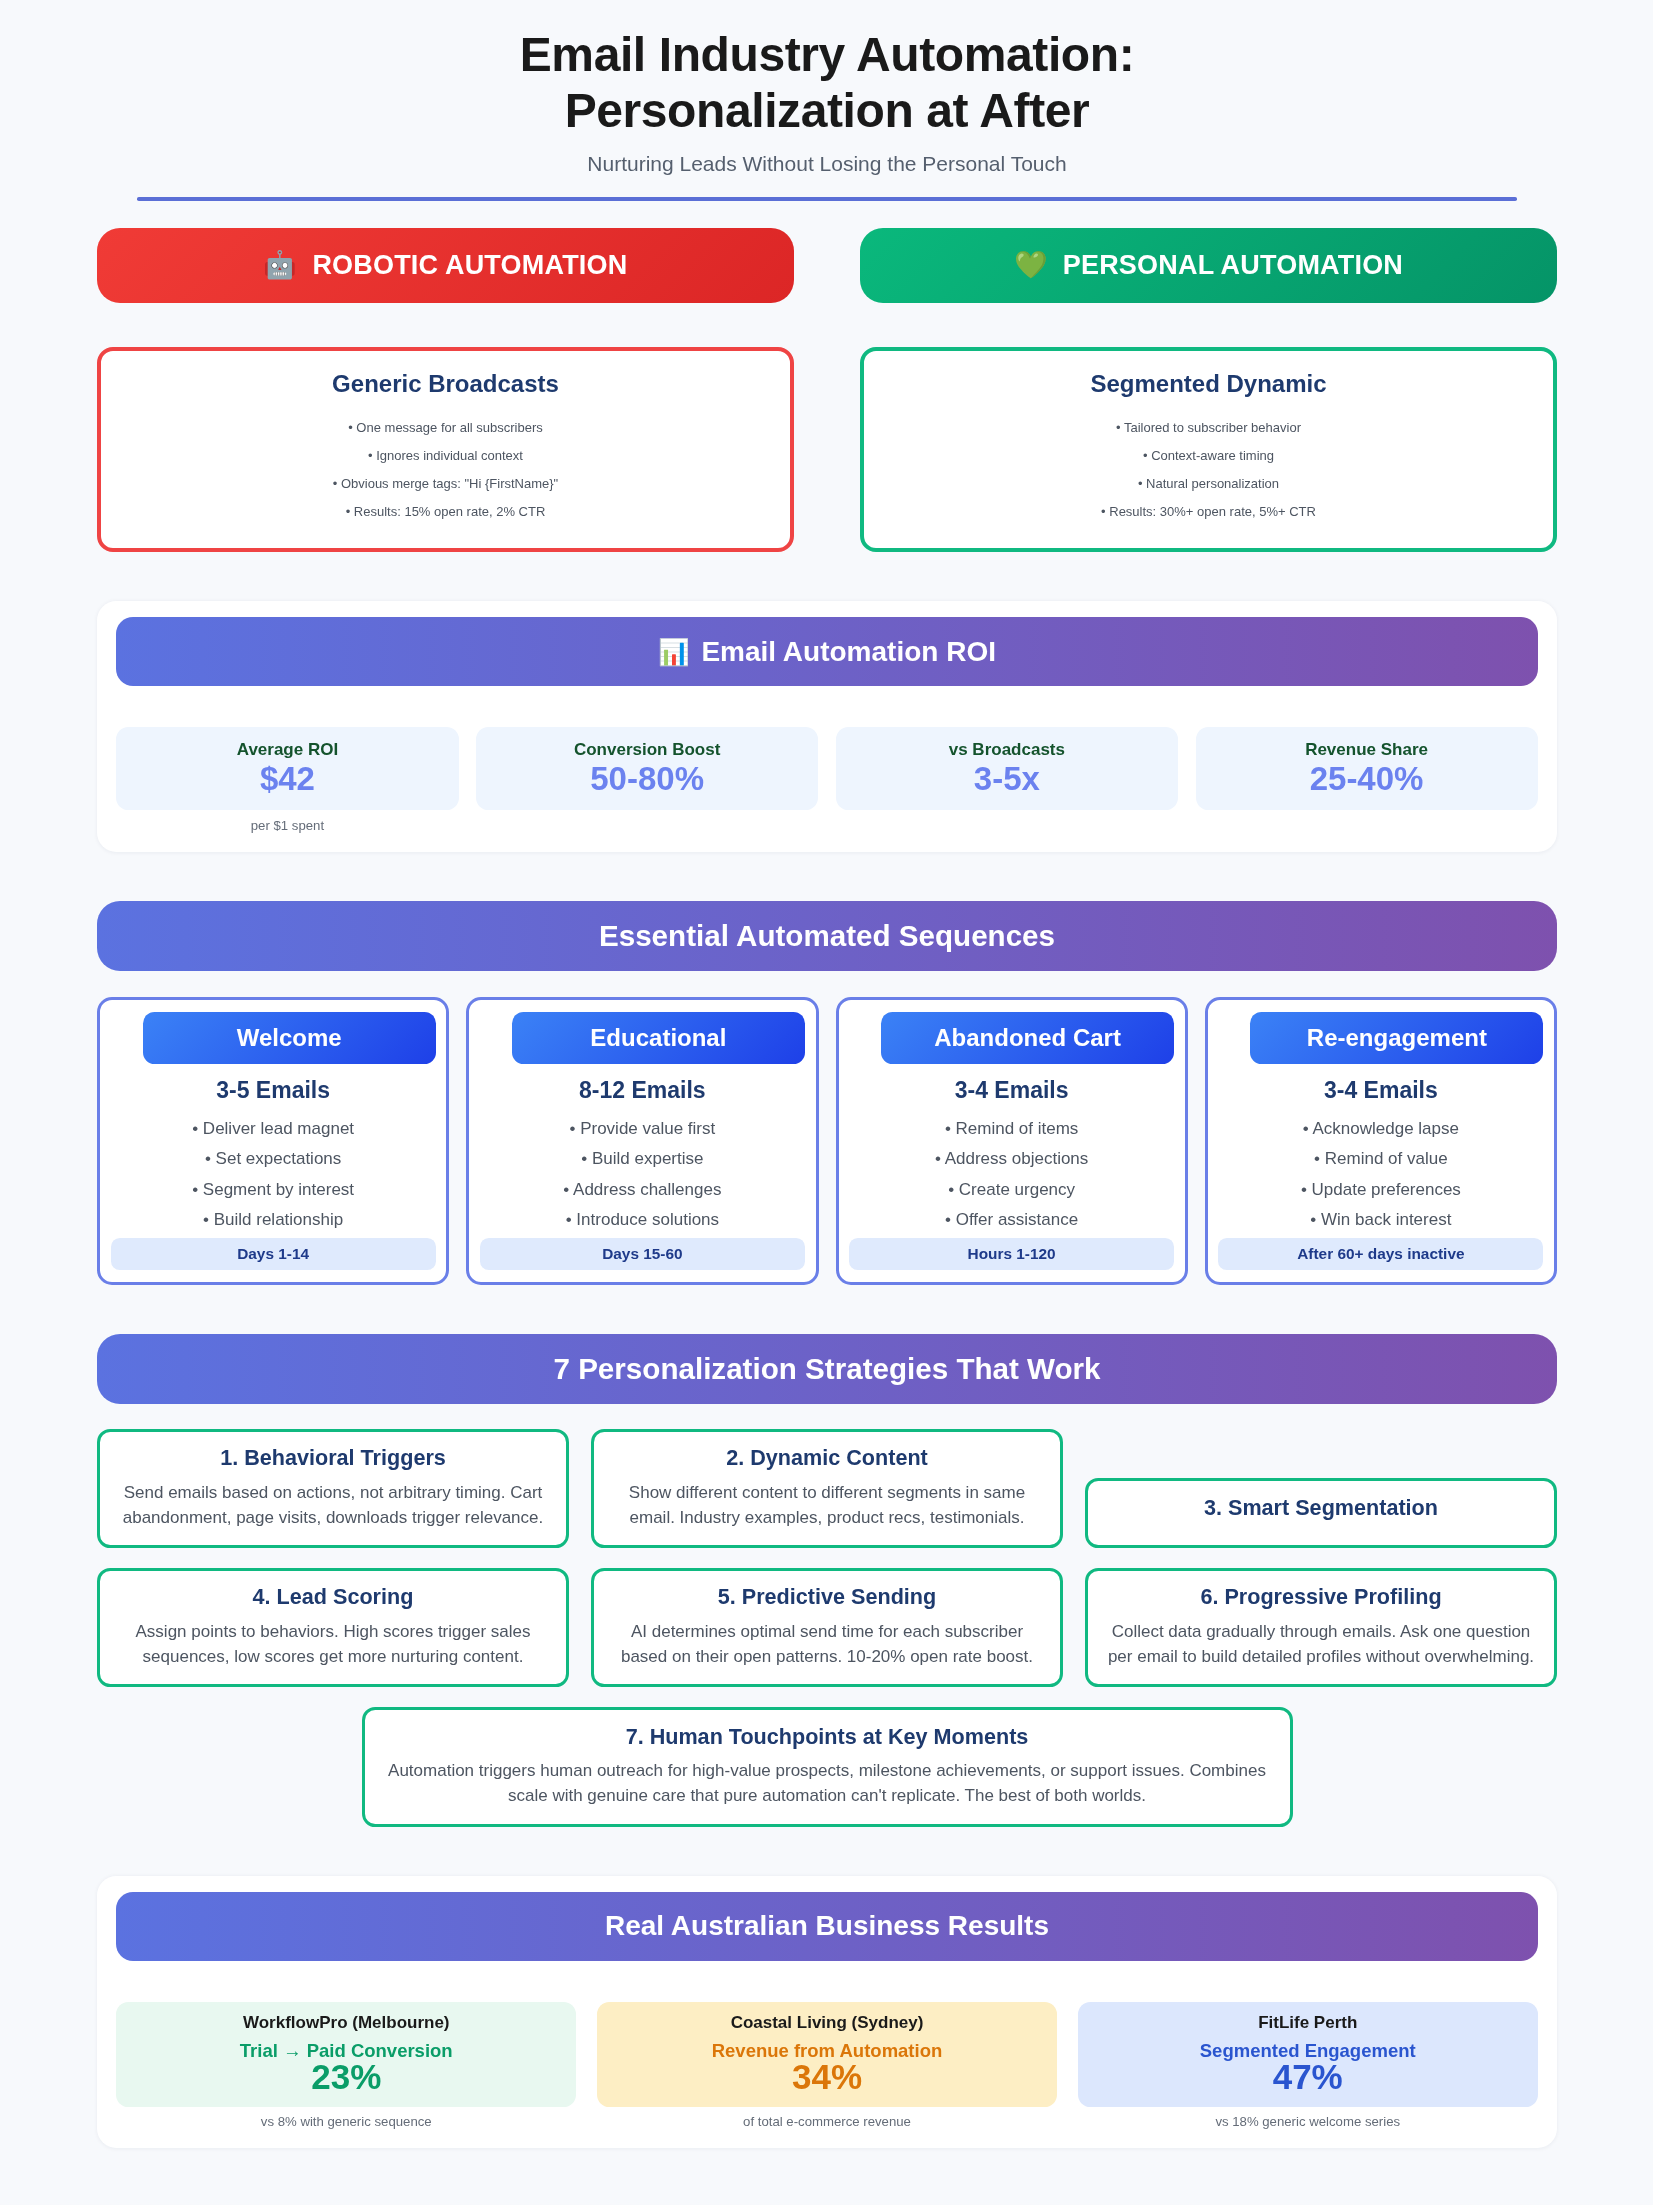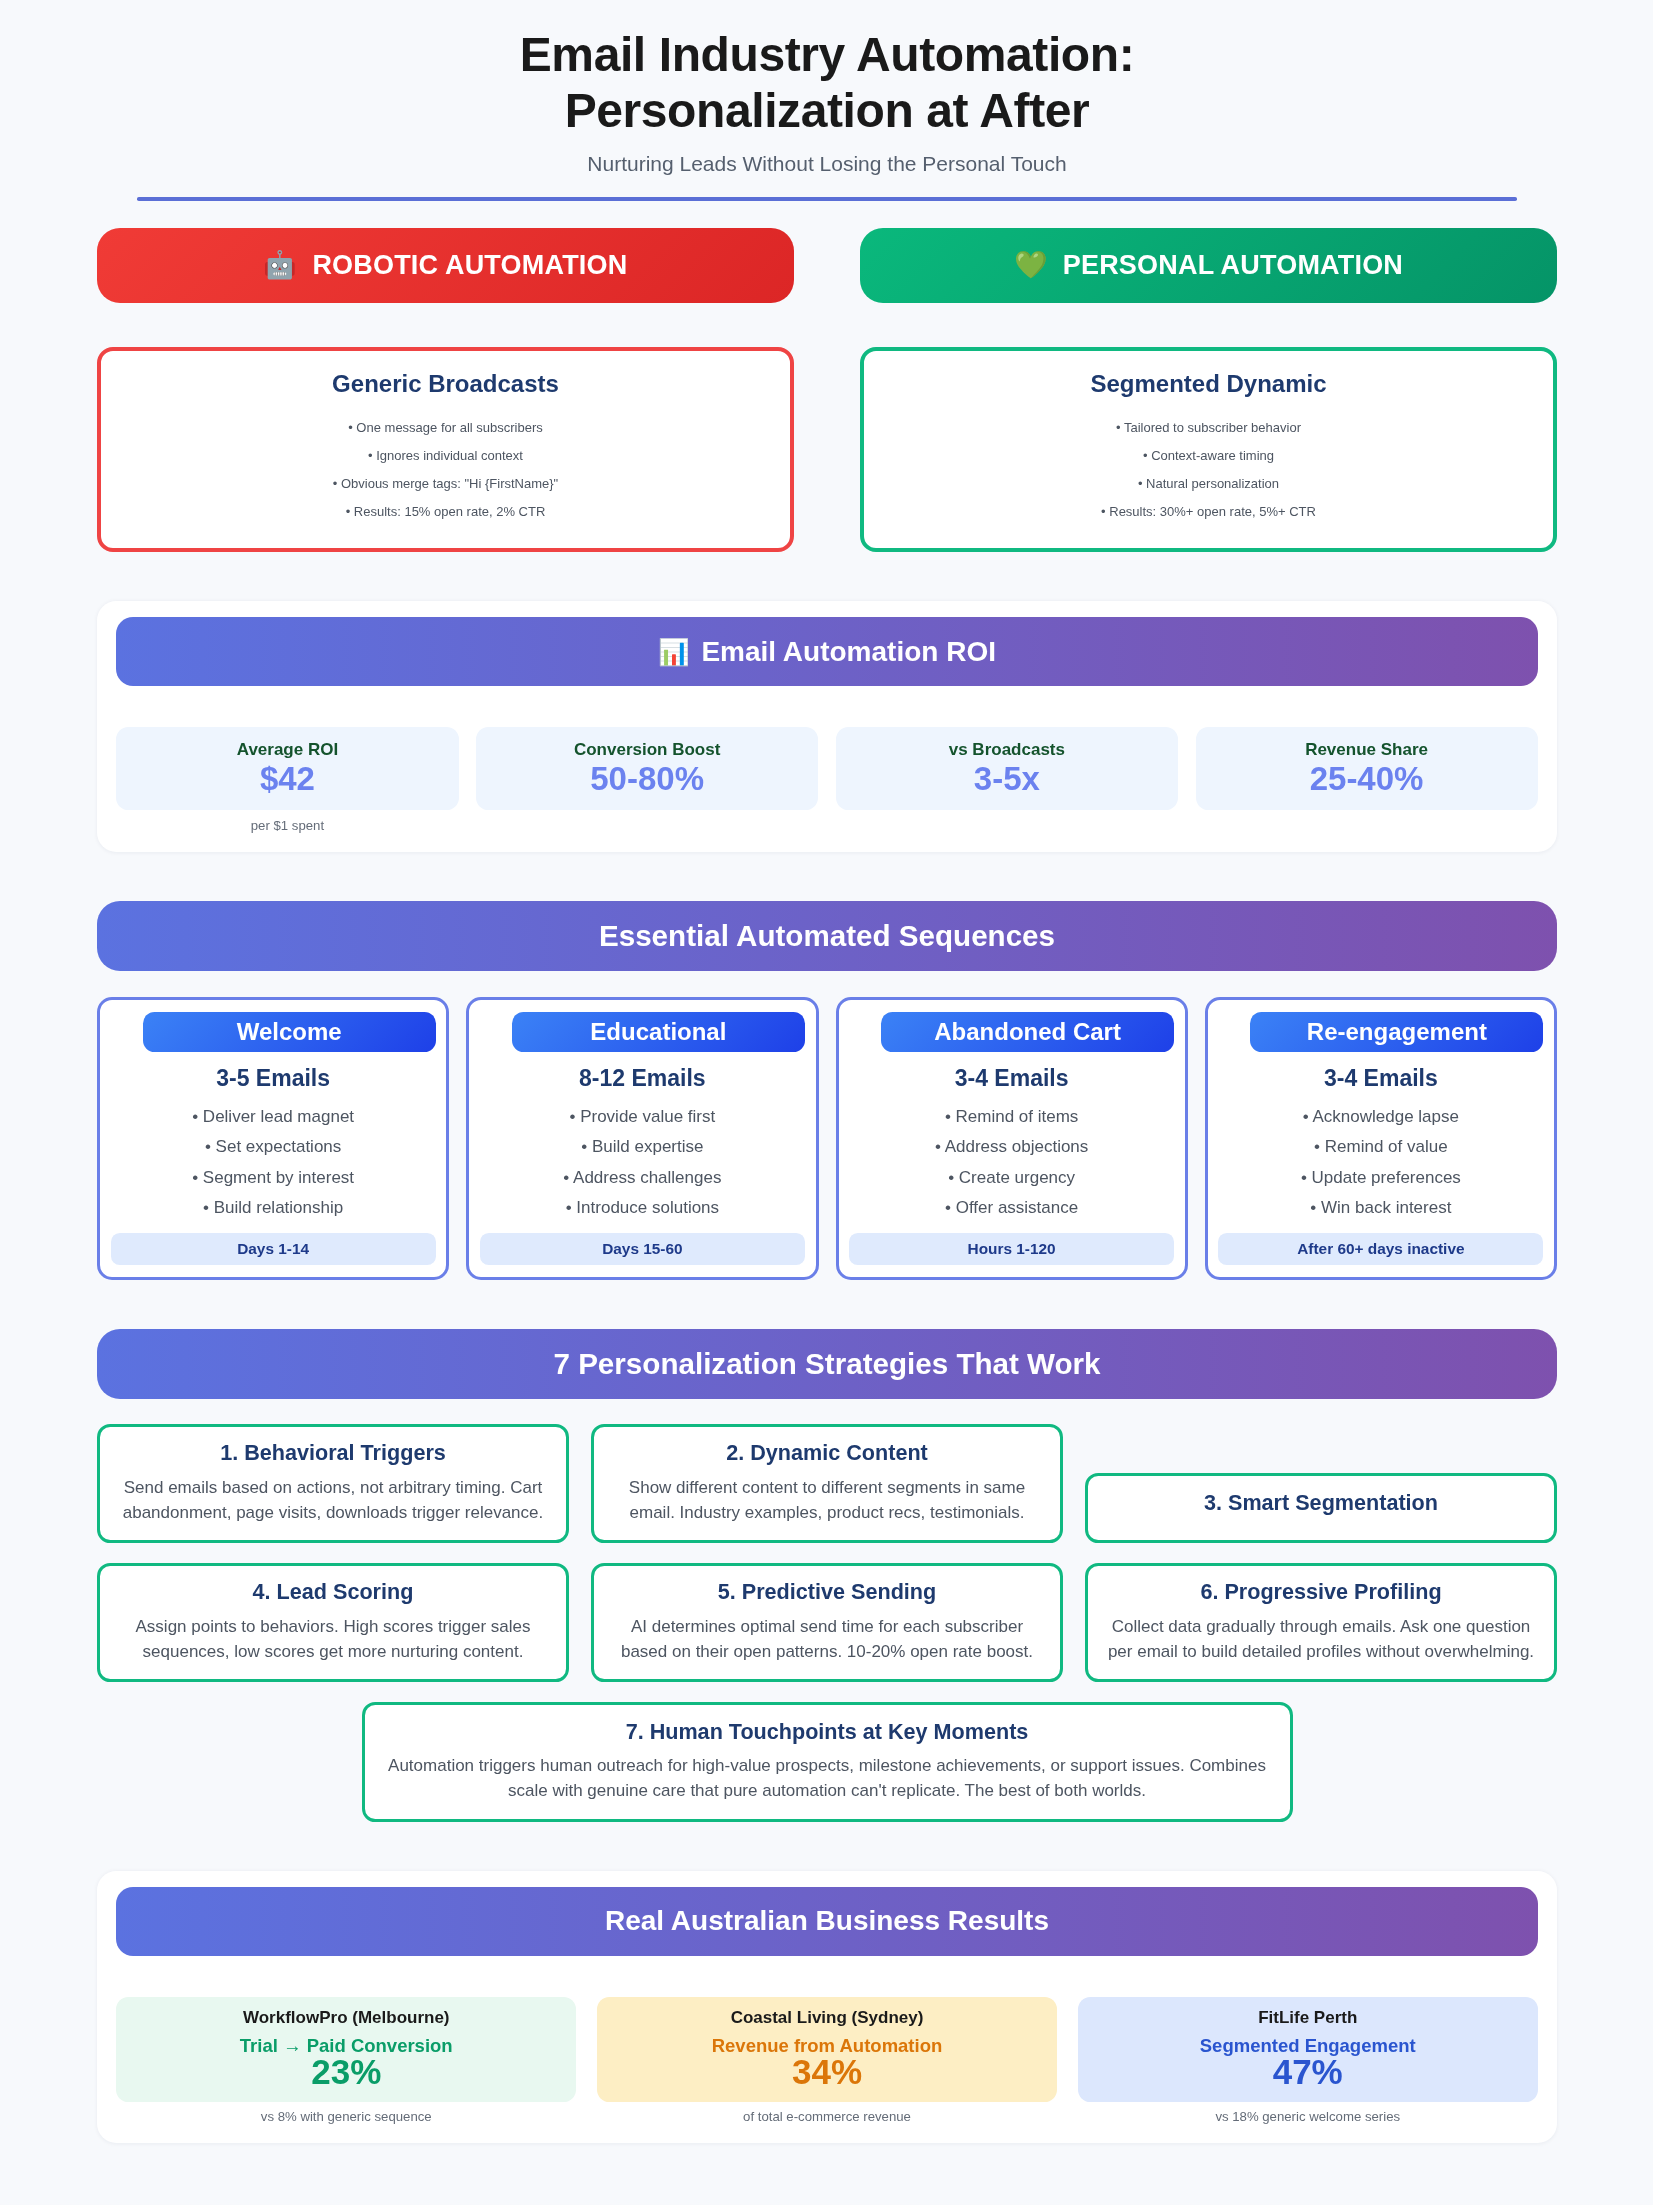--- a/index.html
+++ b/index.html
@@ -91,37 +91,37 @@
 
   
   .seqs { display: flex; gap: 17px; padding: 25.6px 97px 0 97px; }
   .seq {
     flex: 1; background: #fff; border: 3.1px solid #6a7fe8;
     border-radius: 15px; padding: 11.5px 10.6px 12.3px 10.6px;
     display: flex; flex-direction: column;
   }
   .seq-head {
     background: linear-gradient(135deg,#3b82f6 0%,#1e40e8 100%);
-    border-radius: 11.5px; height: 40px;
+    border-radius: 11.5px; height: 52px;
     display: flex; align-items: center; justify-content: center;
     color: #fff; font-size: 24px; font-weight: bold; margin-left: 32px;
   }
   .seq-count {
     text-align: center; font-size: 23px; font-weight: bold;
     color: #1e3a6e; margin-top: 13.2px;
   }
   .seq ul { margin-top: 9.7px; flex: 1; }
   .seq li {
     list-style: none; text-align: center; font-size: 17px;
     color: #4d5561; padding: 5.3px 0;
   }
   .seq-foot {
     background: #dfeafd; border-radius: 8.8px; height: 32px;
     display: flex; align-items: center; justify-content: center;
-    font-size: 15.4px; font-weight: bold; color: #1e3a8a; margin-top: 9px;
+    font-size: 15.4px; font-weight: bold; color: #1e3a8a; margin-top: 2px;
   }
 
   
   .strats { padding: 25px 97px 0 97px; }
   .strat-row { display: flex; gap: 22px; margin-bottom: 20px; align-items: flex-end; }
   .strat {
     flex: 1; background: #fff; border: 3.1px solid #10b981;
     border-radius: 13.2px; padding: 13.2px 16px 15px 16px; text-align: center;
   }
   .strat.wide { flex: 0 0 931px; margin: 0 auto; }

